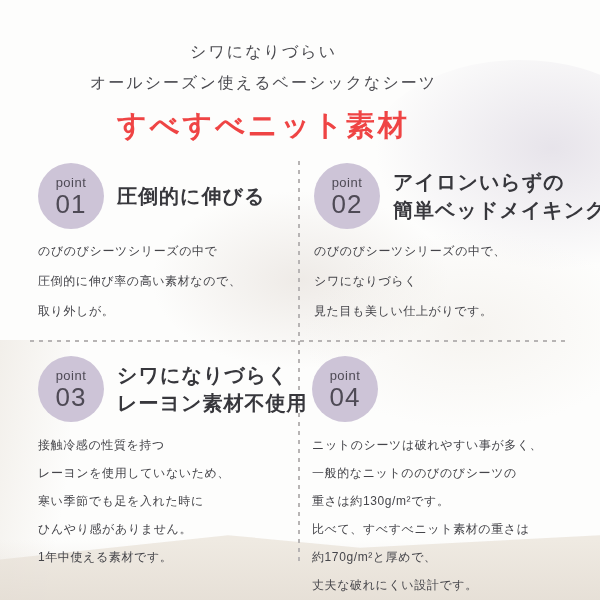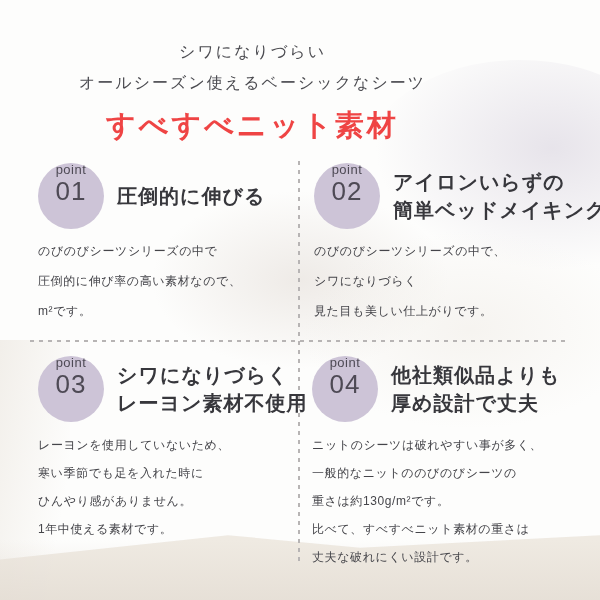--- a/index.html
+++ b/index.html
@@ -36,21 +36,21 @@
     background:#e9e3da;
     clip-path:polygon(0 55%, 38% 28%, 60% 42%, 100% 28%, 100% 100%, 0 100%);
     opacity:0.75;
   }
   .bg-bottom2 {
     left:0; bottom:0; width:600px; height:60px;
     background:linear-gradient(to bottom, rgba(222,214,204,0), rgba(222,214,204,0.5));
   }
 
   
-  .header { position:absolute; top:44px; left:4px; width:497px; text-align:center; }
+  .header { position:absolute; top:44px; left:15px; width:497px; text-align:center; }
   .sub-line {
     font-size:16px; color:#4b4b50; letter-spacing:2px;
     line-height:1.0; margin-bottom:15px; font-weight:500;
   }
   .main-title {
     margin-top:6px; font-size:29px; font-weight:700;
     color:#ef4444; letter-spacing:3px;
   }
 
   
@@ -67,21 +67,21 @@
   .point { position:absolute; }
   .p1 { left:38px; top:162px; width:255px; }
   .p2 { left:314px; top:162px; width:276px; }
   .p3 { left:38px; top:355px; width:255px; }
   .p4 { left:312px; top:355px; width:280px; }
 
   .point-head { display:flex; align-items:center; gap:13px; min-height:68px; }
   .badge {
     flex:0 0 66px; width:66px; height:66px; border-radius:50%;
     background:#cdc4d7; color:#4e4a55;
-    display:flex; flex-direction:column; align-items:center; 
+    display:flex; flex-direction:column; align-items:center; justify-content:center;
     line-height:1;
   }
   .badge-word { font-size:13px; letter-spacing:0.5px; margin-bottom:2px; font-weight:500; }
   .badge-num  { font-size:26px; font-weight:400; letter-spacing:1px; }
 
   .point-title {
     font-size:20px; font-weight:700; color:#37373c;
     line-height:1.42; letter-spacing:1px;
   }
   .point-title .hl { display:block; white-space:nowrap; }
@@ -122,21 +122,21 @@
         <span class="badge-word">point</span>
         <span class="badge-num">01</span>
       </div>
       <h2 class="point-title">
         <span class="hl">圧倒的に伸びる</span>
       </h2>
     </div>
     <div class="point-body">
       <span class="bl">のびのびシーツシリーズの中で</span>
       <span class="bl">圧倒的に伸び率の高い素材なので、</span>
-      <span class="bl">m²です。</span>
+      <span class="bl">取り外しが。</span>
     </div>
   </section>
 
   <section class="point p2">
     <div class="point-head">
       <div class="badge">
         <span class="badge-word">point</span>
         <span class="badge-num">02</span>
       </div>
       <h2 class="point-title">
@@ -156,40 +156,38 @@
       <div class="badge">
         <span class="badge-word">point</span>
         <span class="badge-num">03</span>
       </div>
       <h2 class="point-title">
         <span class="hl">シワになりづらく</span>
         <span class="hl">レーヨン素材不使用</span>
       </h2>
     </div>
     <div class="point-body">
+      <span class="bl">接触冷感の性質を持つ</span>
       <span class="bl">レーヨンを使用していないため、</span>
       <span class="bl">寒い季節でも足を入れた時に</span>
       <span class="bl">ひんやり感がありません。</span>
       <span class="bl">1年中使える素材です。</span>
     </div>
   </section>
 
   <section class="point p4">
     <div class="point-head">
       <div class="badge">
         <span class="badge-word">point</span>
         <span class="badge-num">04</span>
       </div>
-      <h2 class="point-title">
-        <span class="hl">他社類似品よりも</span>
-        <span class="hl">厚め設計で丈夫</span>
-      </h2>
     </div>
     <div class="point-body">
       <span class="bl">ニットのシーツは破れやすい事が多く、</span>
       <span class="bl">一般的なニットののびのびシーツの</span>
       <span class="bl">重さは約130g/m²です。</span>
       <span class="bl">比べて、すべすべニット素材の重さは</span>
+      <span class="bl">約170g/m²と厚めで、</span>
       <span class="bl">丈夫な破れにくい設計です。</span>
     </div>
   </section>
 
 </div>
 
 </body></html>

